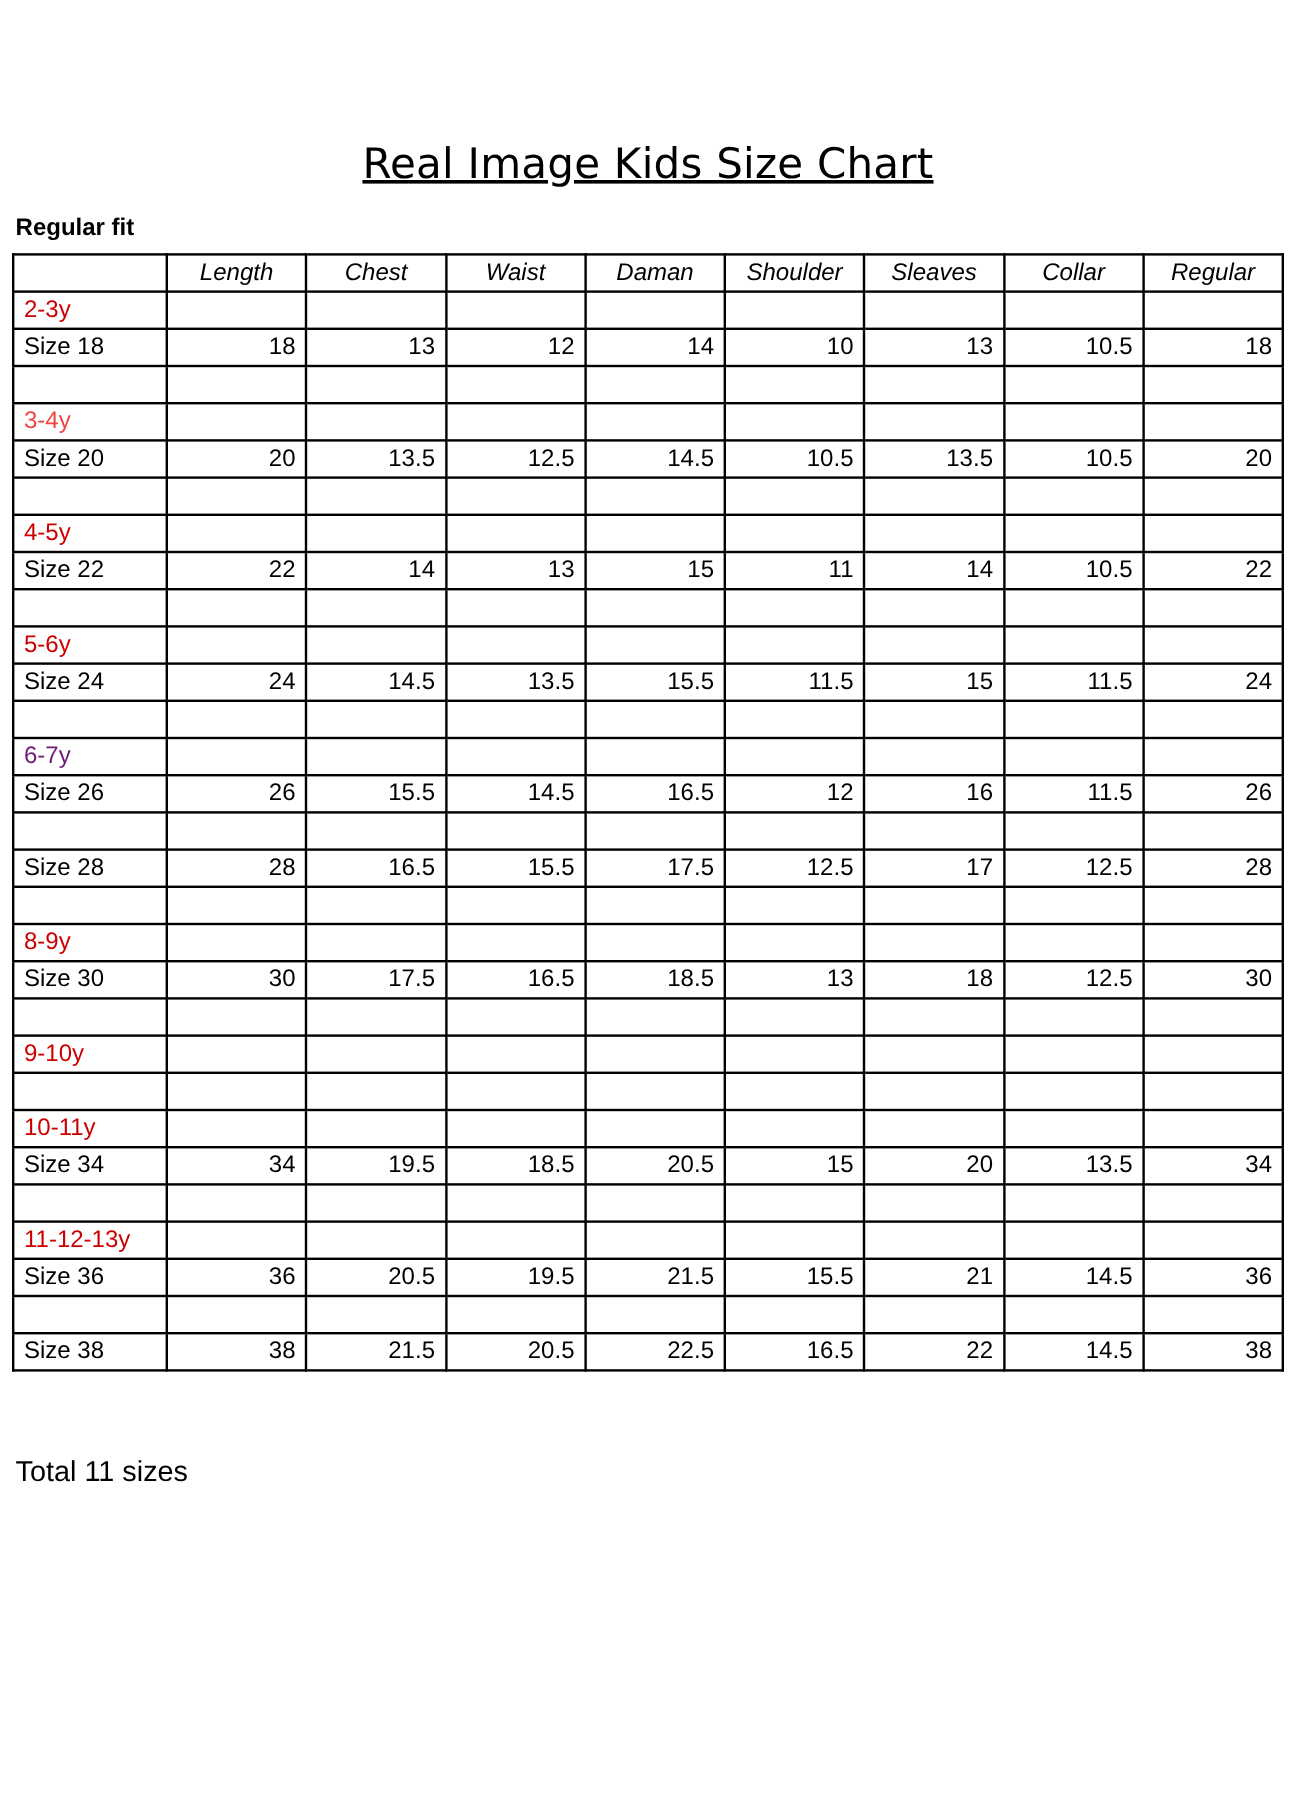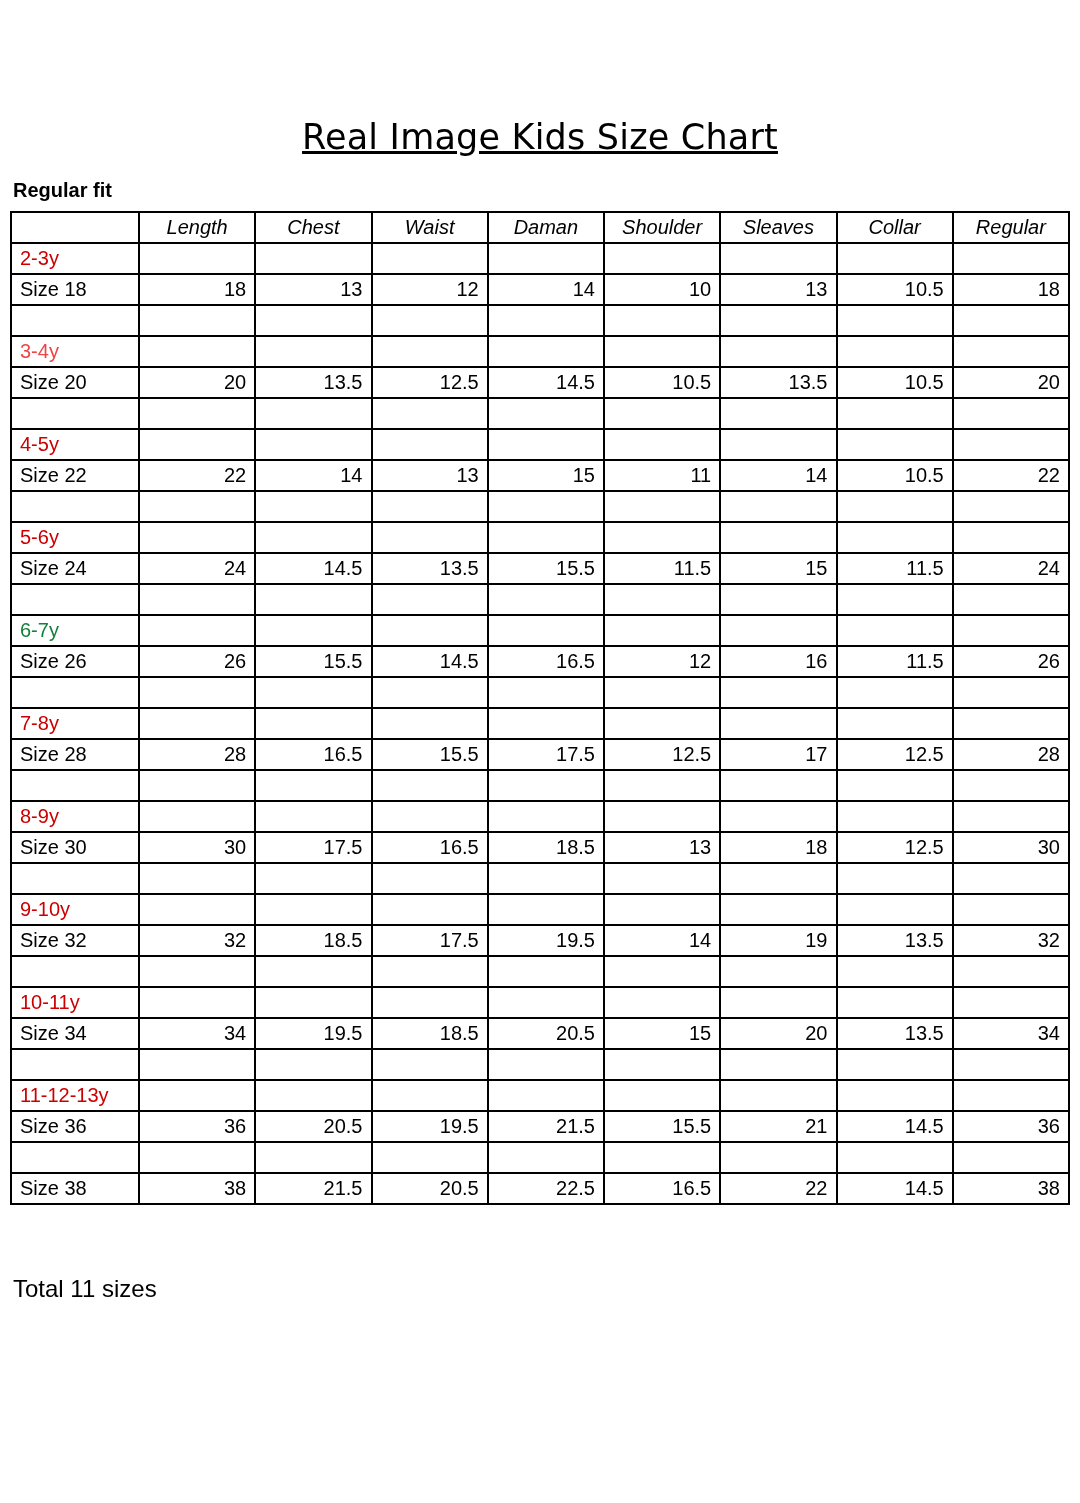--- a/index.html
+++ b/index.html
@@ -240,21 +240,21 @@
           <td>&nbsp;</td>
           <td>&nbsp;</td>
           <td>&nbsp;</td>
           <td>&nbsp;</td>
           <td>&nbsp;</td>
           <td>&nbsp;</td>
           <td>&nbsp;</td>
           <td>&nbsp;</td>
         </tr>
         <tr>
-          <td class="label-cell group-cell" style="color: #15803d;">6-7y</td>
+          <td class="label-cell group-cell" style="color: #701a75;">6-7y</td>
           <td>&nbsp;</td>
           <td>&nbsp;</td>
           <td>&nbsp;</td>
           <td>&nbsp;</td>
           <td>&nbsp;</td>
           <td>&nbsp;</td>
           <td>&nbsp;</td>
           <td>&nbsp;</td>
         </tr>
         <tr>
@@ -273,31 +273,20 @@
           <td>&nbsp;</td>
           <td>&nbsp;</td>
           <td>&nbsp;</td>
           <td>&nbsp;</td>
           <td>&nbsp;</td>
           <td>&nbsp;</td>
           <td>&nbsp;</td>
           <td>&nbsp;</td>
         </tr>
         <tr>
-          <td class="label-cell group-cell" style="color: rgb(204, 0, 0);">7-8y</td>
-          <td>&nbsp;</td>
-          <td>&nbsp;</td>
-          <td>&nbsp;</td>
-          <td>&nbsp;</td>
-          <td>&nbsp;</td>
-          <td>&nbsp;</td>
-          <td>&nbsp;</td>
-          <td>&nbsp;</td>
-        </tr>
-        <tr>
           <td class="label-cell">Size 28</td>
           <td class="num">28</td>
           <td class="num">16.5</td>
           <td class="num">15.5</td>
           <td class="num">17.5</td>
           <td class="num">12.5</td>
           <td class="num">17</td>
           <td class="num">12.5</td>
           <td class="num">28</td>
         </tr>
@@ -349,31 +338,20 @@
           <td class="label-cell group-cell" style="color: rgb(204, 0, 0);">9-10y</td>
           <td>&nbsp;</td>
           <td>&nbsp;</td>
           <td>&nbsp;</td>
           <td>&nbsp;</td>
           <td>&nbsp;</td>
           <td>&nbsp;</td>
           <td>&nbsp;</td>
           <td>&nbsp;</td>
         </tr>
-        <tr>
-          <td class="label-cell">Size 32</td>
-          <td class="num">32</td>
-          <td class="num">18.5</td>
-          <td class="num">17.5</td>
-          <td class="num">19.5</td>
-          <td class="num">14</td>
-          <td class="num">19</td>
-          <td class="num">13.5</td>
-          <td class="num">32</td>
-        </tr>
         <tr class="spacer">
           <td class="label-cell">&nbsp;</td>
           <td>&nbsp;</td>
           <td>&nbsp;</td>
           <td>&nbsp;</td>
           <td>&nbsp;</td>
           <td>&nbsp;</td>
           <td>&nbsp;</td>
           <td>&nbsp;</td>
           <td>&nbsp;</td>

